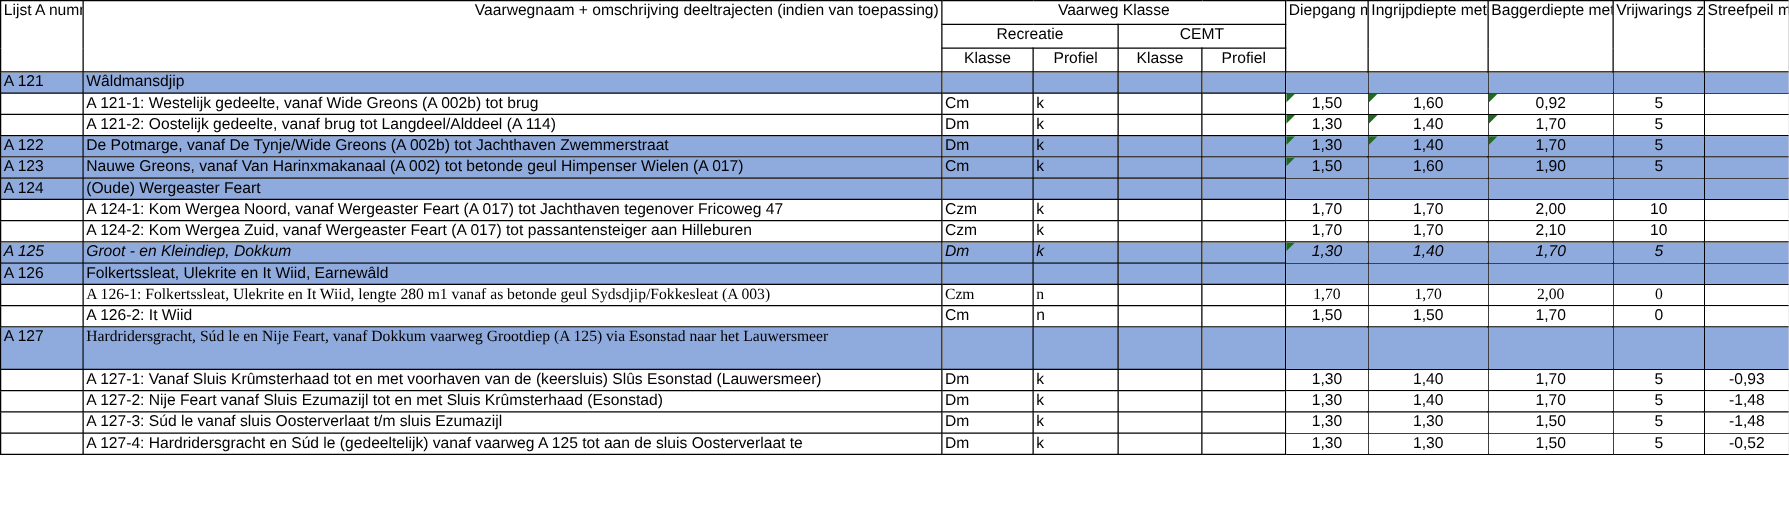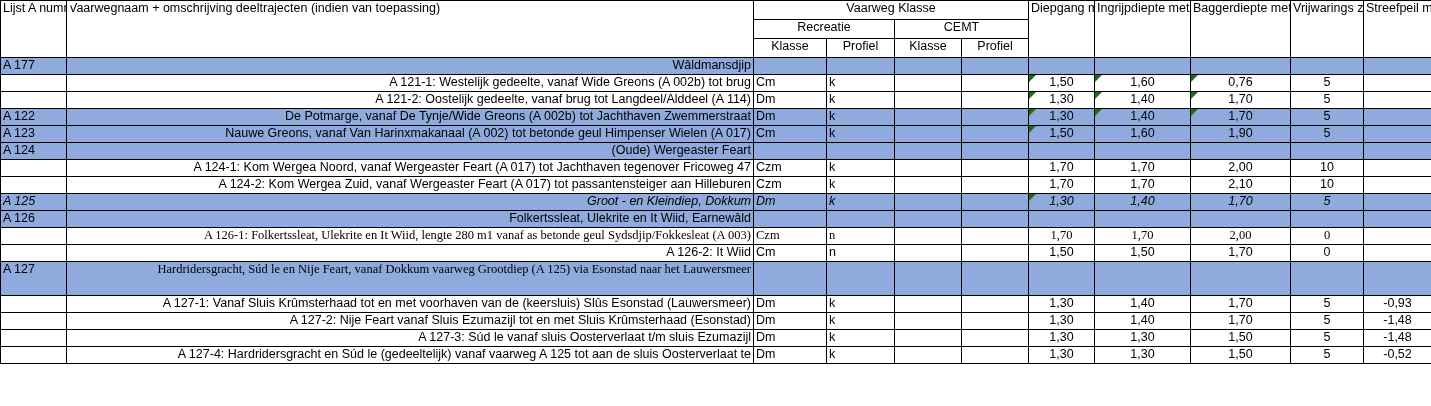--- a/index.html
+++ b/index.html
@@ -39,35 +39,35 @@
   
   th.hdr {
     font-weight: bold;
     text-align: center;
     vertical-align: middle;
     white-space: normal;
     font-size: 12.5px;
     line-height: 1.16;
   }
   th.hdr-left {
-    text-align: left;
+    text-align: right;
     vertical-align: top;
     padding-top: 2px;
     padding-left: 4px;
     border-radius: 11px;
   }
   
   td.c-num {
     text-align: left;
     padding-left: 3px;
     vertical-align: top;
     padding-top: 1px;
   }
   td.c-name {
-    text-align: right;
+    text-align: left;
     padding-left: 4px;
     vertical-align: top;
     padding-top: 1px;
   }
   td.c-name.wrap { white-space: normal; font-family: Liberation Serif, serif; }
   td.c-code {
     text-align: left;
     padding-left: 3px;
     vertical-align: top;
     padding-top: 1px;
@@ -127,42 +127,42 @@
       </tr>
       <tr>
         <th class="hdr" style="height:18px">Klasse</th>
         <th class="hdr">Profiel</th>
         <th class="hdr">Klasse</th>
         <th class="hdr">Profiel</th>
       </tr>
     </thead>
     <tbody id="tbody">
         <tr class="blue" style="height: 17px;">
-          <td class="c-num"><span>A 177</span></td>
+          <td class="c-num"><span>A 121</span></td>
           <td class="c-name"><span>Wâldmansdjip</span></td>
           <td class="c-code"><span></span></td>
           <td class="c-code"><span></span></td>
           <td class="c-code"><span></span></td>
           <td class="c-code"><span></span></td>
           <td class="c-val"><span></span></td>
           <td class="c-val"><span></span></td>
           <td class="c-val"><span></span></td>
           <td class="c-val"><span></span></td>
           <td class="c-val"><span></span></td>
         </tr>
         <tr style="height: 17px;">
           <td class="c-num"><span></span></td>
           <td class="c-name"><span>A 121-1: Westelijk gedeelte, vanaf Wide Greons (A 002b) tot brug</span></td>
           <td class="c-code"><span>Cm</span></td>
           <td class="c-code"><span>k</span></td>
           <td class="c-code"><span></span></td>
           <td class="c-code"><span></span></td>
           <td class="c-val"><span class="cmt"></span><span>1,50</span></td>
           <td class="c-val"><span class="cmt"></span><span>1,60</span></td>
-          <td class="c-val"><span class="cmt"></span><span>0,76</span></td>
+          <td class="c-val"><span class="cmt"></span><span>0,92</span></td>
           <td class="c-val"><span>5</span></td>
           <td class="c-val"><span></span></td>
         </tr>
         <tr style="height: 17px;">
           <td class="c-num"><span></span></td>
           <td class="c-name"><span>A 121-2: Oostelijk gedeelte, vanaf brug tot Langdeel/Alddeel (A 114)</span></td>
           <td class="c-code"><span>Dm</span></td>
           <td class="c-code"><span>k</span></td>
           <td class="c-code"><span></span></td>
           <td class="c-code"><span></span></td>

